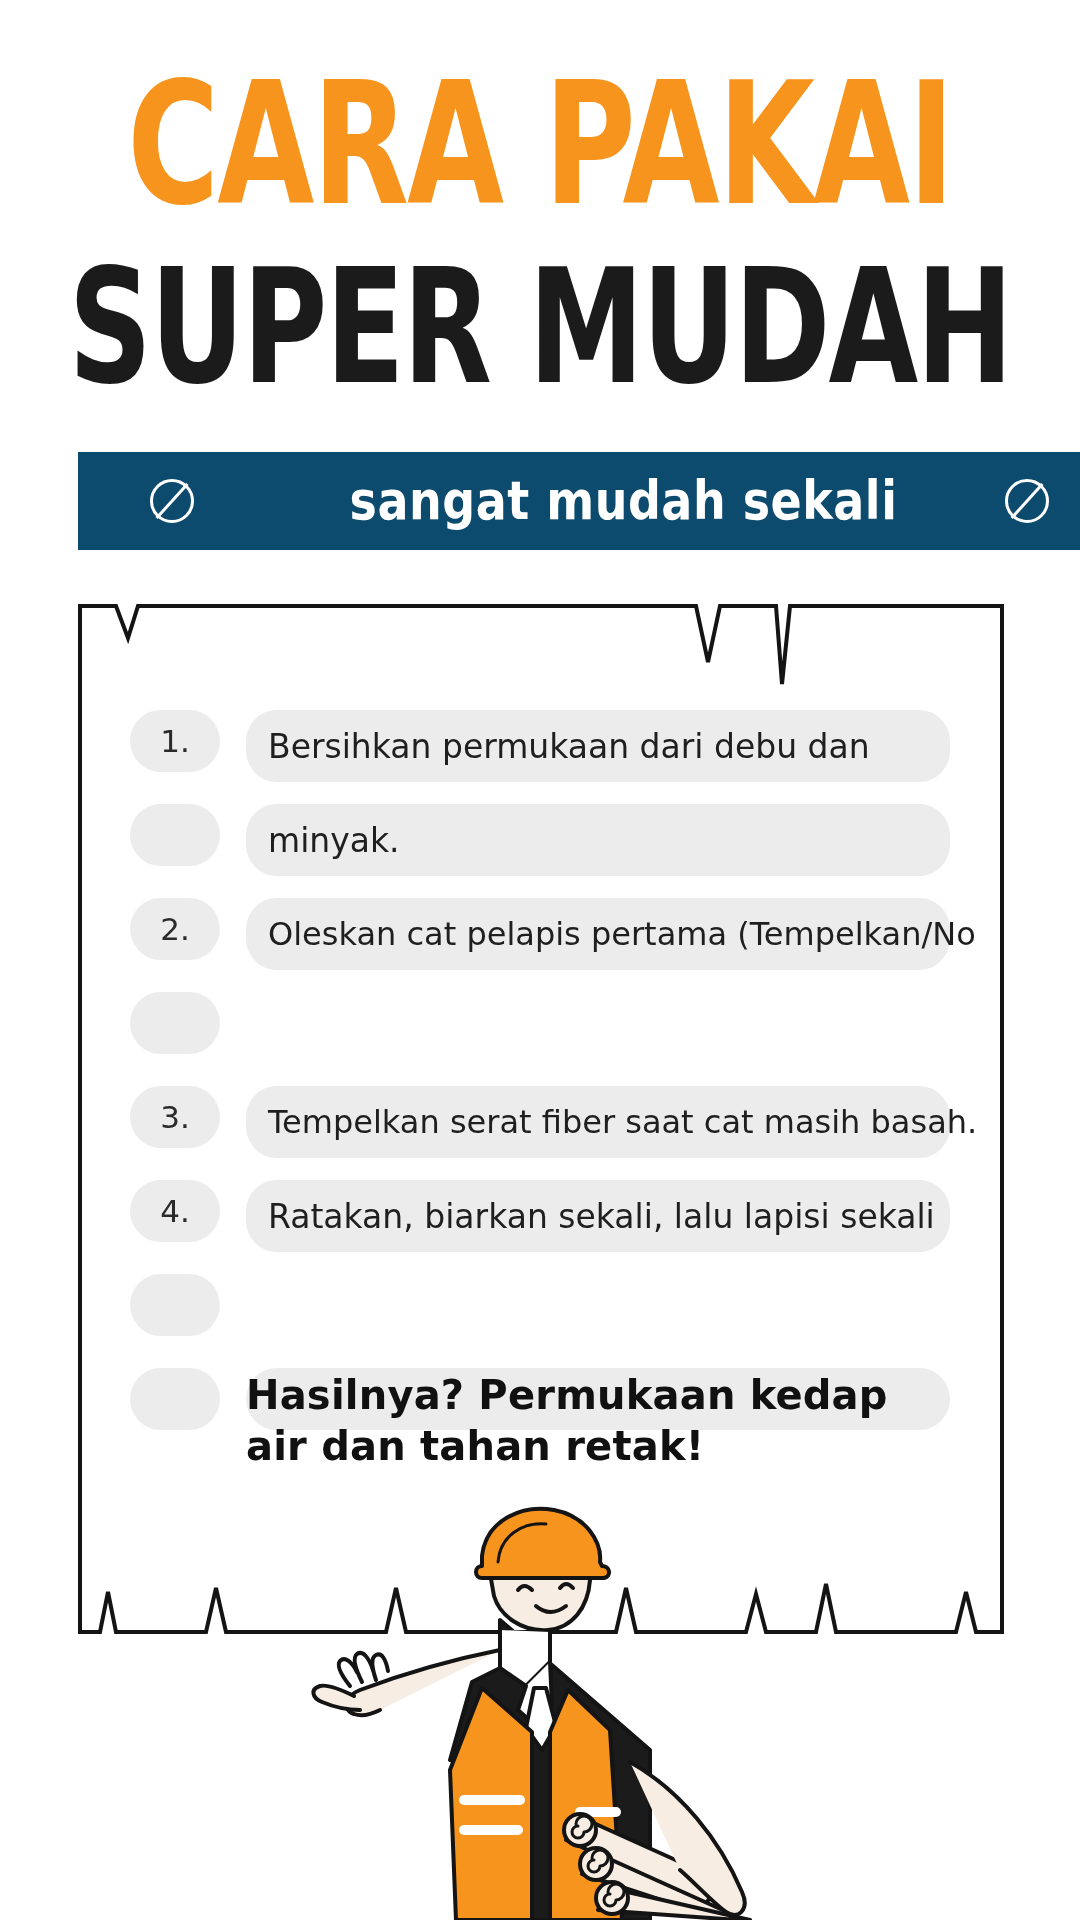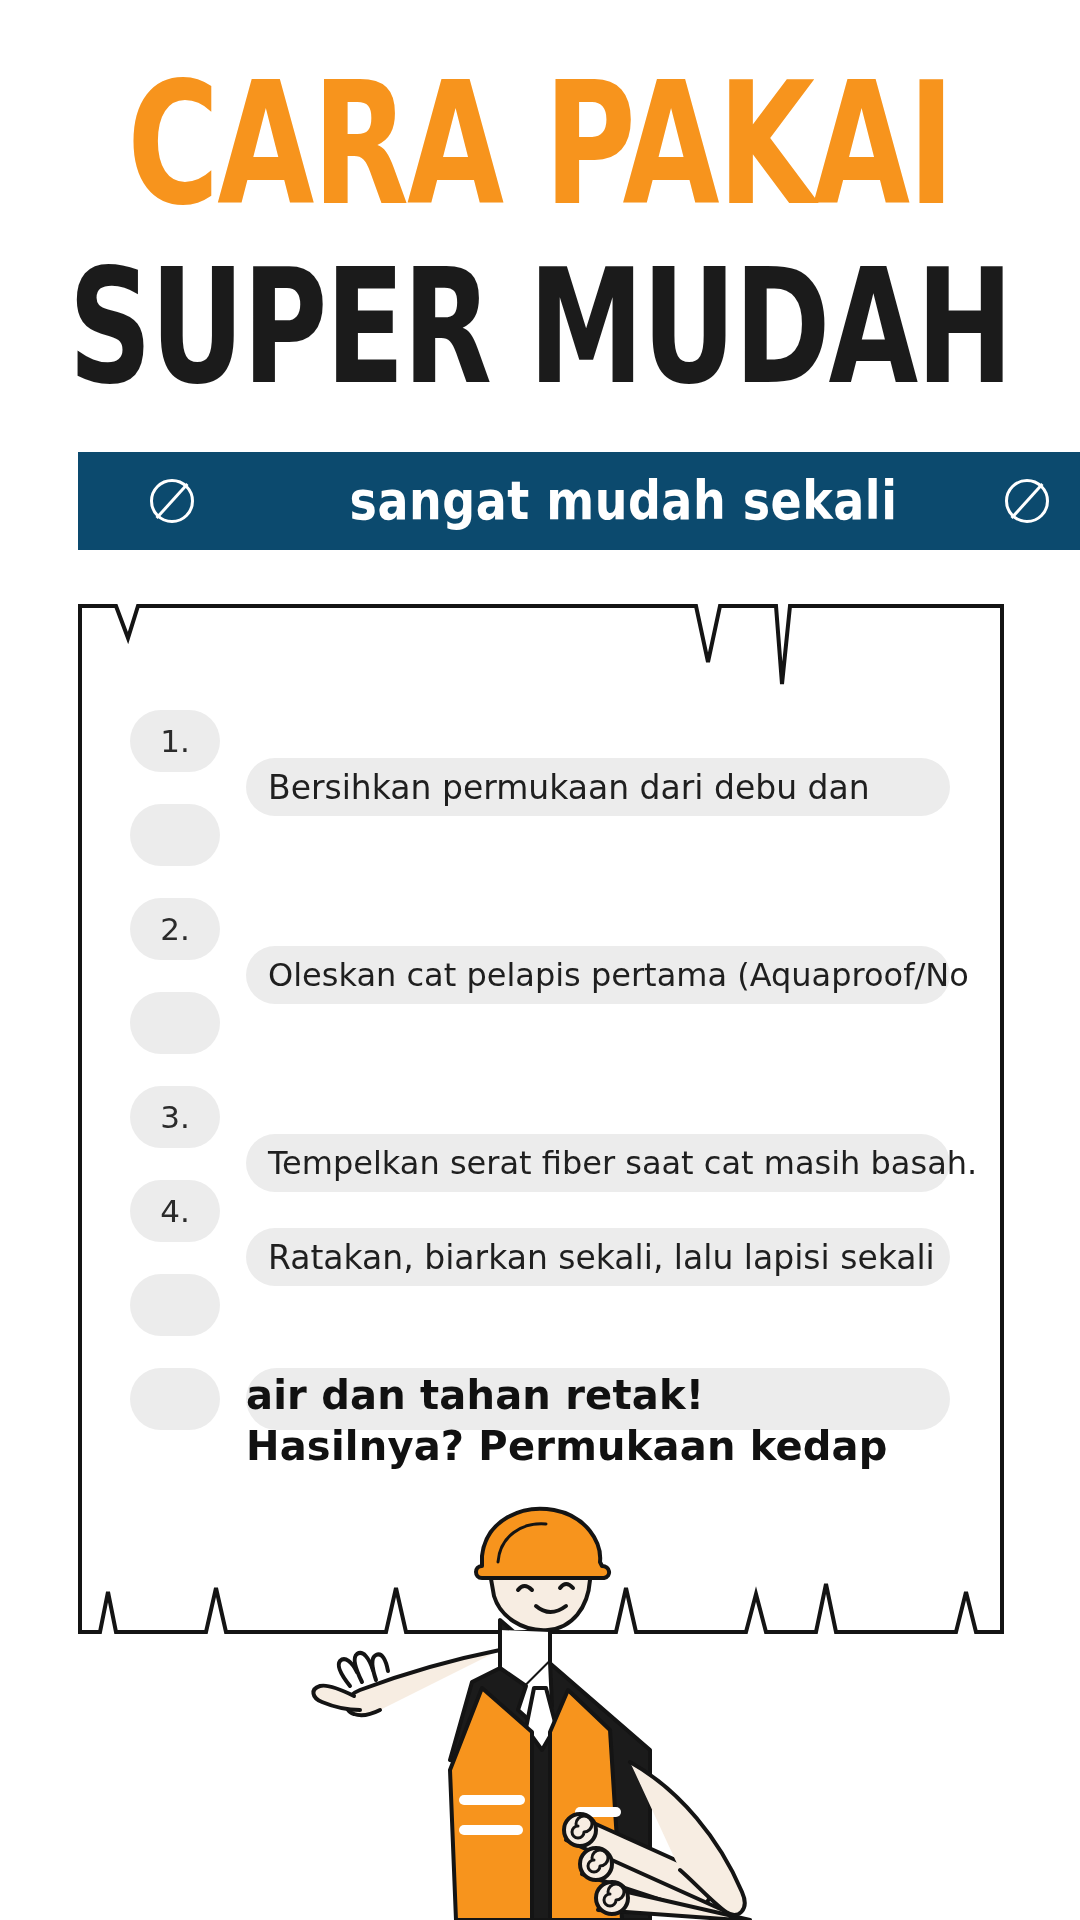--- a/index.html
+++ b/index.html
@@ -125,32 +125,31 @@
     justify-content: center;
     font-family: "DejaVu Sans", sans-serif;
     font-size: 31px;
     color: #2b2b2b;
   }
   .pill-text {
     position: absolute;
     left: 116px;
     top: 0;
     width: 704px;
-    height: 58px;
+    height: 72px;
     border-radius: 31px;
     background: #ececec;
     display: flex;
     align-items: center;
     padding-left: 22px;
     font-family: "DejaVu Sans", sans-serif;
     font-size: 33px;
     color: #1f1f1f;
     white-space: nowrap;
     overflow: visible;
-    margin-top: 48px;
   }
   .pill-text.narrow { font-size: 32px; }
 
   
   .conclusion-row { position: relative; height: 70px; margin-top: 6px; }
   .conclusion-pill {
     position: absolute;
     left: 0; top: 0;
     width: 90px; height: 62px;
     border-radius: 31px;
@@ -221,25 +220,26 @@
   </div>
 
   <div class="steps">
 
     <div class="row">
       <div class="pill-num">1.</div>
       <div class="pill-text">Bersihkan permukaan dari debu dan</div>
     </div>
     <div class="row">
       <div class="pill-num"></div>
+      <div class="pill-text">minyak.</div>
     </div>
 
     <div class="row">
       <div class="pill-num">2.</div>
-      <div class="pill-text narrow">Oleskan cat pelapis pertama (Aquaproof/No</div>
+      <div class="pill-text narrow">Oleskan cat pelapis pertama (Tempelkan/No</div>
     </div>
     <div class="row">
       <div class="pill-num"></div>
     </div>
 
     <div class="row">
       <div class="pill-num">3.</div>
       <div class="pill-text narrow">Tempelkan serat fiber saat cat masih basah.</div>
     </div>
 
@@ -248,22 +248,22 @@
       <div class="pill-text">Ratakan, biarkan sekali, lalu lapisi sekali</div>
     </div>
     <div class="row">
       <div class="pill-num"></div>
     </div>
 
     <div class="conclusion-row">
       <div class="conclusion-pill"></div>
       <div class="conclusion-band"></div>
       <div class="conclusion-text">
+        <div>Hasilnya? Permukaan kedap</div>
         <div>air dan tahan retak!</div>
-        <div>Hasilnya? Permukaan kedap</div>
       </div>
     </div>
 
   </div>
 
   <div class="illo">
     <svg viewBox="0 0 600 420" aria-hidden="true">
       <g stroke="#141414" stroke-width="4" stroke-linejoin="round" stroke-linecap="round" fill="none">
 
         <path d="M250 150 C200 160 150 175 110 190 C95 196 92 210 104 214

